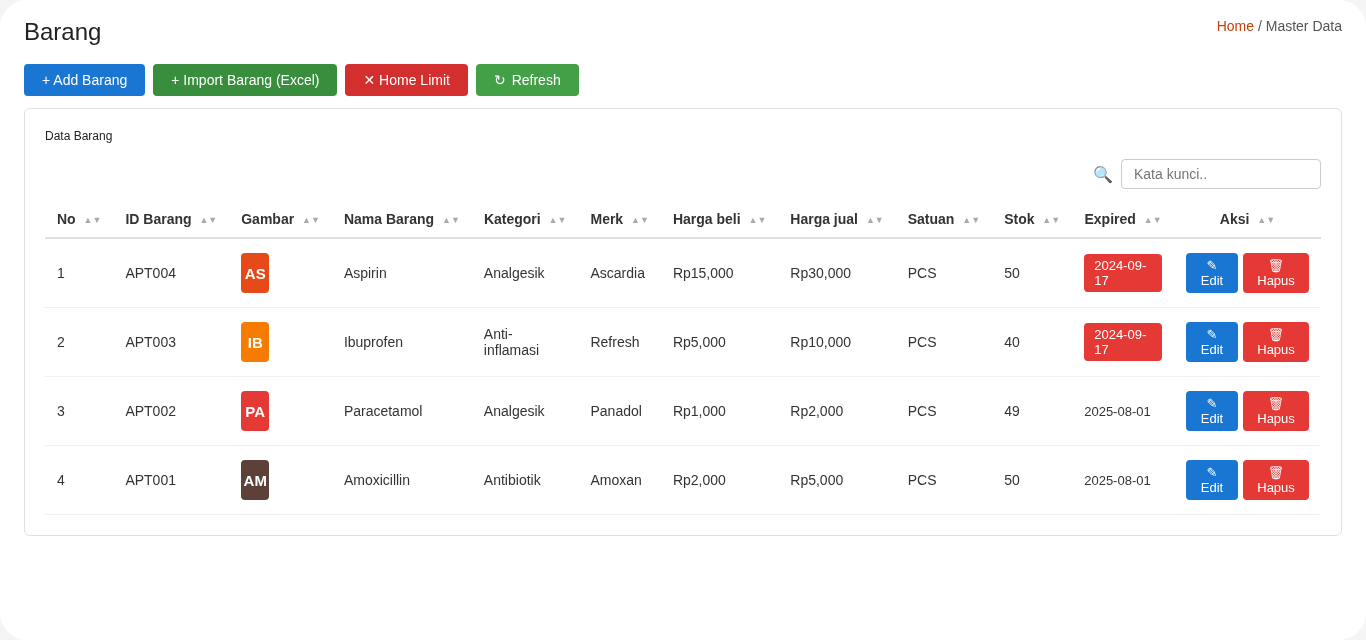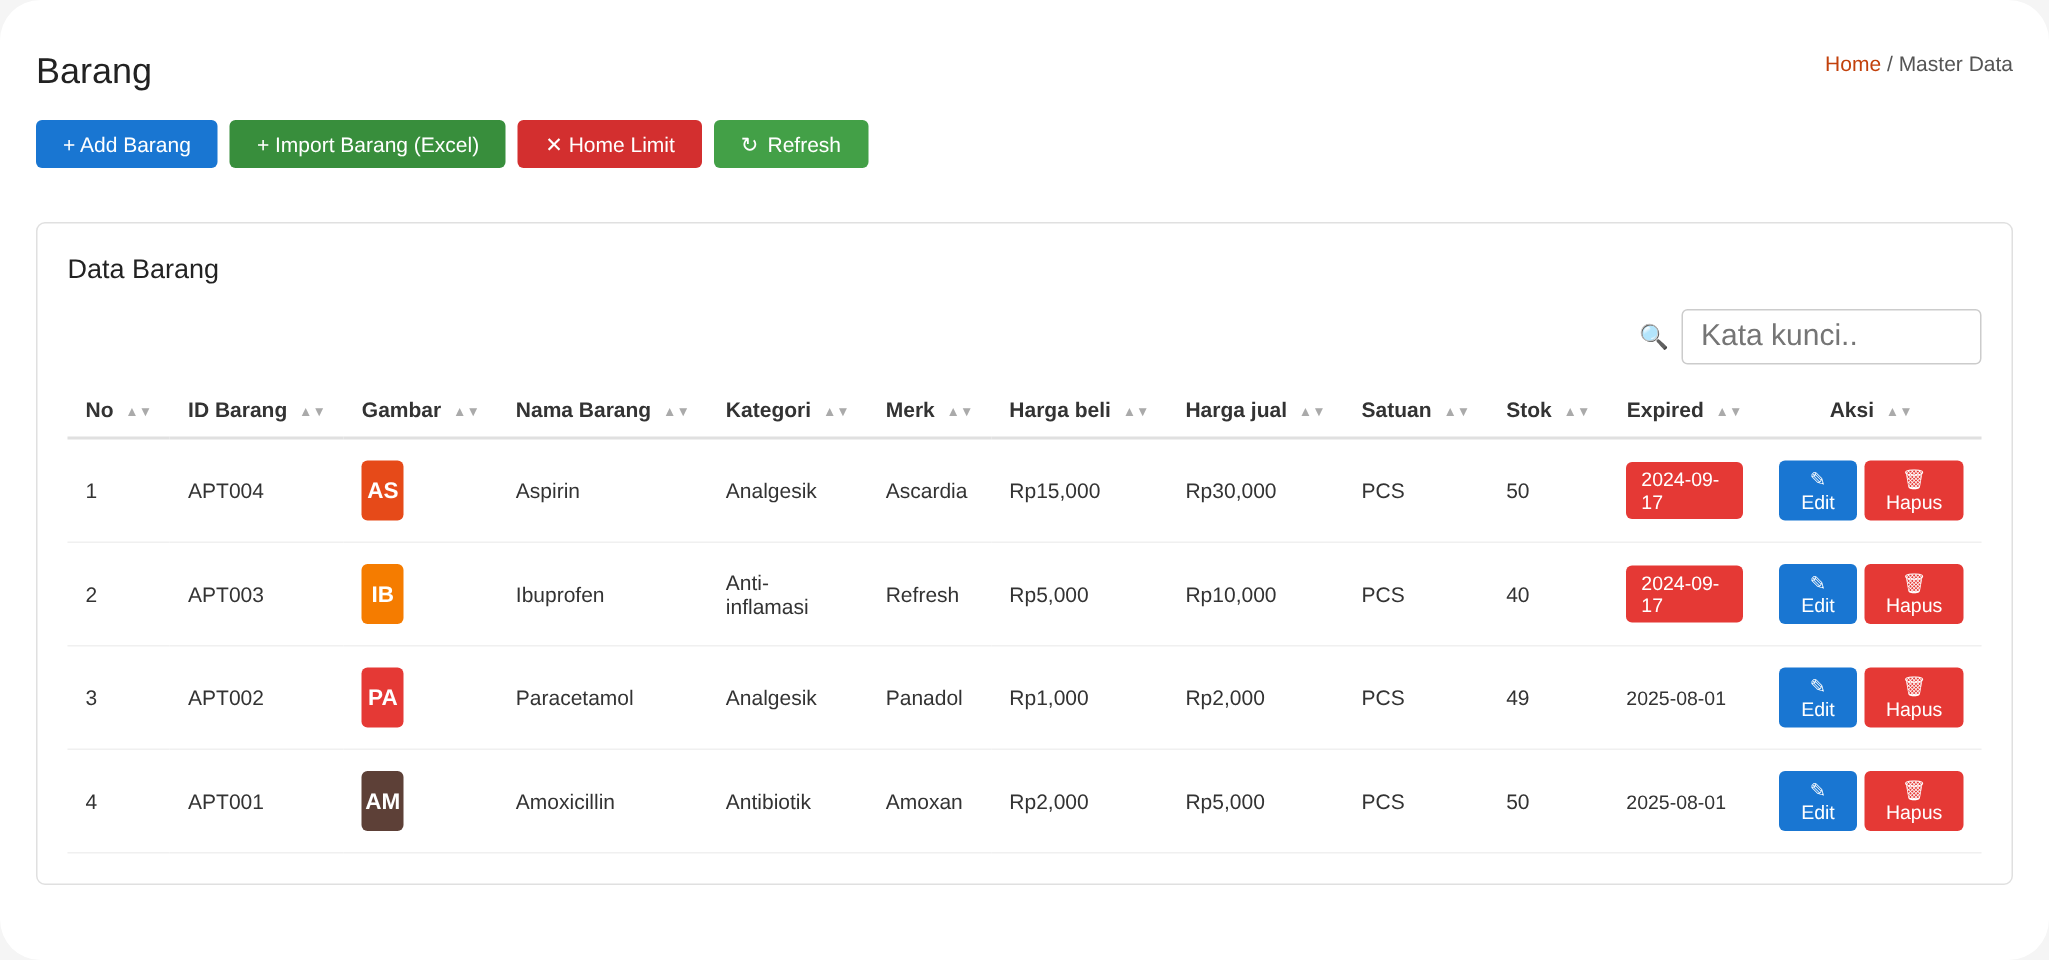--- a/index.html
+++ b/index.html
@@ -1,32 +1,32 @@
 <!DOCTYPE html>
 <html><head>
   <meta charset="utf-8">
   <style>
     * { box-sizing: border-box; margin: 0; padding: 0; }
     body { font-family: Arial, sans-serif; background: #f5f5f5; color: #333; font-size: 14px; }
-    .page-wrapper { background: #fff; min-height: 640px; padding: 34px 24px; border-radius: 27px; }
+    .page-wrapper { background: #fff; min-height: 640px; padding: 18px 24px; border-radius: 27px; }
     .top-bar { display: flex; justify-content: space-between; align-items: flex-start; margin-bottom: 18px; }
     .page-title { font-size: 24px; font-weight: 400; color: #222; }
     .breadcrumb { font-size: 14px; color: #555; }
     .breadcrumb a { color: #c2410c; text-decoration: none; }
     .breadcrumb span { color: #555; }
-    .toolbar { display: flex; gap: 8px; margin-bottom: 36px; }
+    .toolbar { display: flex; gap: 8px; margin-bottom: 12px; }
     .btn { display: inline-flex; align-items: center; gap: 6px; padding: 8px 18px; border: none; border-radius: 4px; cursor: pointer; font-size: 14px; font-weight: 500; color: #fff; }
     .btn-blue { background: #1976d2; }
     .btn-green-dark { background: #388e3c; }
     .btn-red { background: #d32f2f; }
     .btn-green { background: #43a047; }
     .card { background: #fff; border: 1px solid #e0e0e0; border-radius: 6px; padding: 20px; }
-    .card-title { font-size: 18px; font-weight: 400; margin-bottom: 16px; color: #222; }
+    .card-title { font-size: 12px; font-weight: 400; margin-bottom: 16px; color: #222; }
     .search-bar { display: flex; justify-content: flex-end; align-items: center; margin-bottom: 12px; gap: 8px; }
-    .search-input { border: 1px solid #ccc; border-radius: 4px; padding: 6px 12px; font-size: 20px; width: 200px; outline: none; }
+    .search-input { border: 1px solid #ccc; border-radius: 4px; padding: 6px 12px; font-size: 14px; width: 200px; outline: none; }
     .search-icon { color: #888; font-size: 16px; }
     table { width: 100%; border-collapse: collapse; font-size: 14px; }
     thead tr { background: #fff; border-bottom: 2px solid #e0e0e0; }
     th { padding: 10px 12px; text-align: center; font-weight: 700; color: #333; white-space: nowrap; }
     th .sort-arrows { display: inline-flex; flex-direction: column; margin-left: 4px; font-size: 9px; color: #aaa; vertical-align: middle; line-height: 1; }
     tbody tr { border-bottom: 1px solid #f0f0f0; }
     td { padding: 14px 12px; vertical-align: middle; }
     .avatar { width: 28px; height: 40px; border-radius: 4px; display: flex; align-items: center; justify-content: center; font-weight: bold; font-size: 15px; color: #fff; }
     .avatar-as { background: #e64a19; }
     .avatar-ib { background: #f57c00; }

